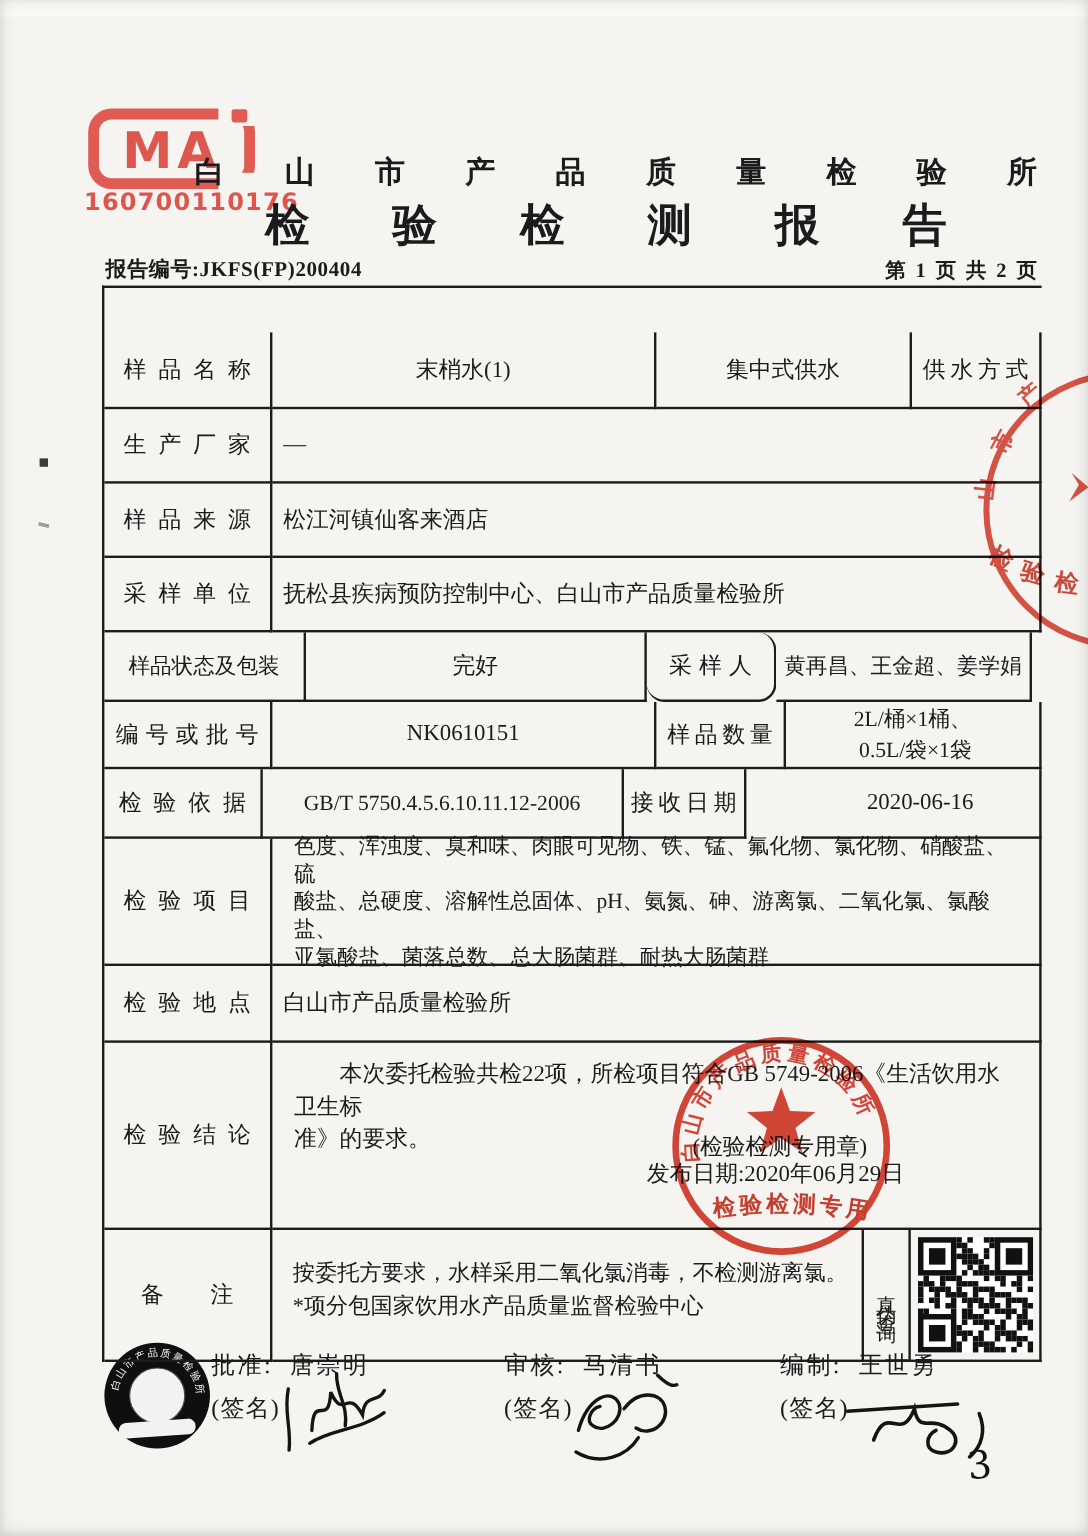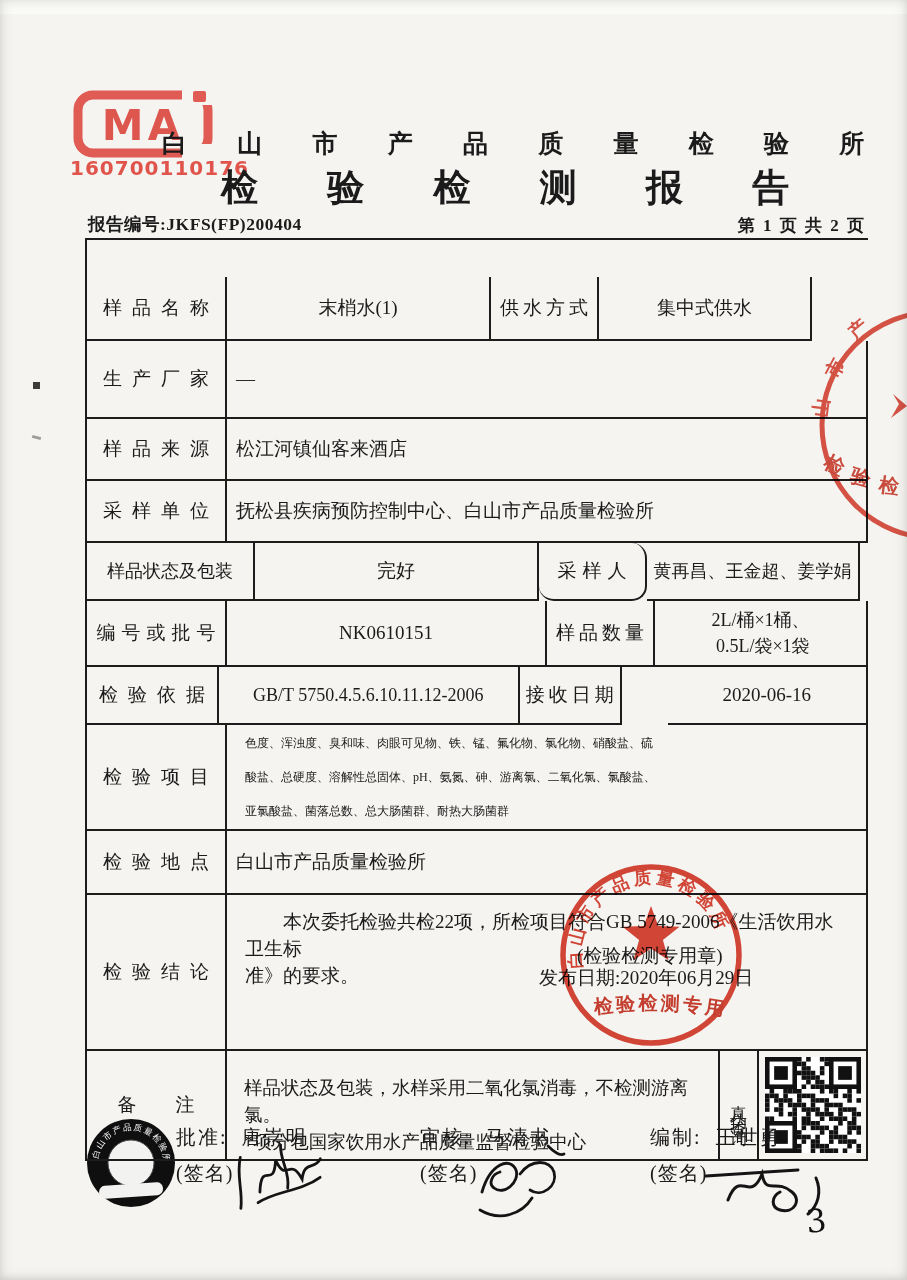--- a/index.html
+++ b/index.html
@@ -23,21 +23,21 @@
   .trow{display:flex;}
   .cell{box-sizing:border-box;border-right:2px solid #1c1c1c;border-bottom:2px solid #1c1c1c;
     display:flex;align-items:center;justify-content:center;font-size:19px;position:relative;}
   .cell.left{justify-content:flex-start;padding-left:9px;}
   .cell.top{align-items:flex-start;}
   .lbl{font-weight:500;}
   .sp10{letter-spacing:10px;text-indent:10px;}
   .sp6{letter-spacing:6px;text-indent:6px;}
   .sp4{letter-spacing:4px;text-indent:4px;}
   .pre{white-space:pre-line;}
-  .items-text{font-size:12px;line-height:34px;padding:0 10px 0 9px;}
+  .items-text{font-size:18px;line-height:23px;padding:0 10px 0 9px;}
   .concl-text{font-size:19px;line-height:27px;padding:13px 14px 0 9px;}
   .remark-text{font-size:18.5px;line-height:27px;padding:24px 6px 0 8px;}
   .qty-text{font-size:18px;line-height:26px;text-align:right;}
   .verify-cell{writing-mode:vertical-rl;letter-spacing:8px;font-size:17px;padding-top:6px;}
   .small18{font-size:18px;}
   
   .seal-note{position:absolute;left:577px;top:943px;font-size:19px;z-index:2;}
   .issue-date{position:absolute;left:539px;top:965px;font-size:19px;z-index:2;}
   
   .seal{position:absolute;mix-blend-mode:multiply;z-index:4;}
@@ -70,43 +70,43 @@
   <div class="report-title">检 验 检 测 报 告</div>
 
   <div class="report-no">
     <span>报告编号:</span><span>JKFS(FP)200404</span>
   </div>
   <div class="page-info">第 1 页 共 2 页</div>
 
   <div class="tbl">
     <div class="trow" style="height:64px;margin-top:37px;">
       <div class="cell lbl sp10" style="width:140px;">样品名称</div>
-      <div class="cell" style="width:264px;">末梢水(1)</div>
+      <div class="cell" style="width:320px;">末梢水(1)</div>
+      <div class="cell" style="width:213px;">集中式供水</div>
       <div class="cell lbl sp4" style="width:108px;">供水方式</div>
-      <div class="cell" style="width:213px;">集中式供水</div>
-    </div>
-    <div class="trow" style="height:78px;">
+    </div>
+    <div class="trow" style="height:62px;">
       <div class="cell lbl sp10" style="width:140px;">生产厂家</div>
       <div class="cell left" style="width:641px;">—</div>
     </div>
     <div class="trow" style="height:62px;">
       <div class="cell lbl sp10" style="width:140px;">样品来源</div>
       <div class="cell left" style="width:641px;">松江河镇仙客来酒店</div>
     </div>
     <div class="trow" style="height:62px;">
       <div class="cell lbl sp10" style="width:140px;">采样单位</div>
       <div class="cell left" style="width:641px;">抚松县疾病预防控制中心、白山市产品质量检验所</div>
     </div>
     <div class="trow" style="height:58px;">
       <div class="cell lbl" style="width:168px;font-size:18px;">样品状态及包装</div>
       <div class="cell" style="width:284px;">完好</div>
       <div class="cell lbl sp6" style="width:108px;border-radius:15px;">采样人</div>
       <div class="cell small18" style="width:213px;">黄再昌、王金超、姜学娟</div>
     </div>
-    <div class="trow" style="height:66px;">
+    <div class="trow" style="height:56px;">
       <div class="cell lbl sp6" style="width:140px;">编号或批号</div>
       <div class="cell" style="width:320px;">NK0610151</div>
       <div class="cell lbl sp4" style="width:108px;">样品数量</div>
       <div class="cell" style="width:213px;">
           <span class="pre qty-text">2L/桶×1桶、
 0.5L/袋×1袋</span>
         </div>
     </div>
     <div class="trow" style="height:58px;">
       <div class="cell lbl sp10" style="width:140px;">检验依据</div>
@@ -129,21 +129,21 @@
     <div class="trow" style="height:156px;">
       <div class="cell lbl sp10" style="width:140px;">检验结论</div>
       <div class="cell left top" style="width:641px;" style2="">
           <span class="pre concl-text">　　本次委托检验共检22项，所检项目符合GB 5749-2006《生活饮用水卫生标
 准》的要求。</span>
         </div>
     </div>
     <div class="trow" style="height:110px;">
       <div class="cell lbl sp10" style="width:140px;">备　注</div>
       <div class="cell left top" style="width:493px;">
-          <span class="pre remark-text">样品状态及包装，水样采用二氧化氯消毒，不检测游离氯。
+          <span class="pre remark-text">按委托方要求，水样采用二氧化氯消毒，不检测游离氯。
 *项分包国家饮用水产品质量监督检验中心</span>
         </div>
       <div class="cell" style="width:39px;">
           <span class="verify-cell">真伪查询</span>
         </div>
       <div class="cell" style="width:109px;">
         <svg width="96" height="98" viewBox="0 0 84 84">
           <rect x="0" y="0" width="84" height="84" fill="#ffffff"></rect>
           <g fill="#111111" class="mods">
               <rect x="28" y="0" width="4" height="4"></rect>

